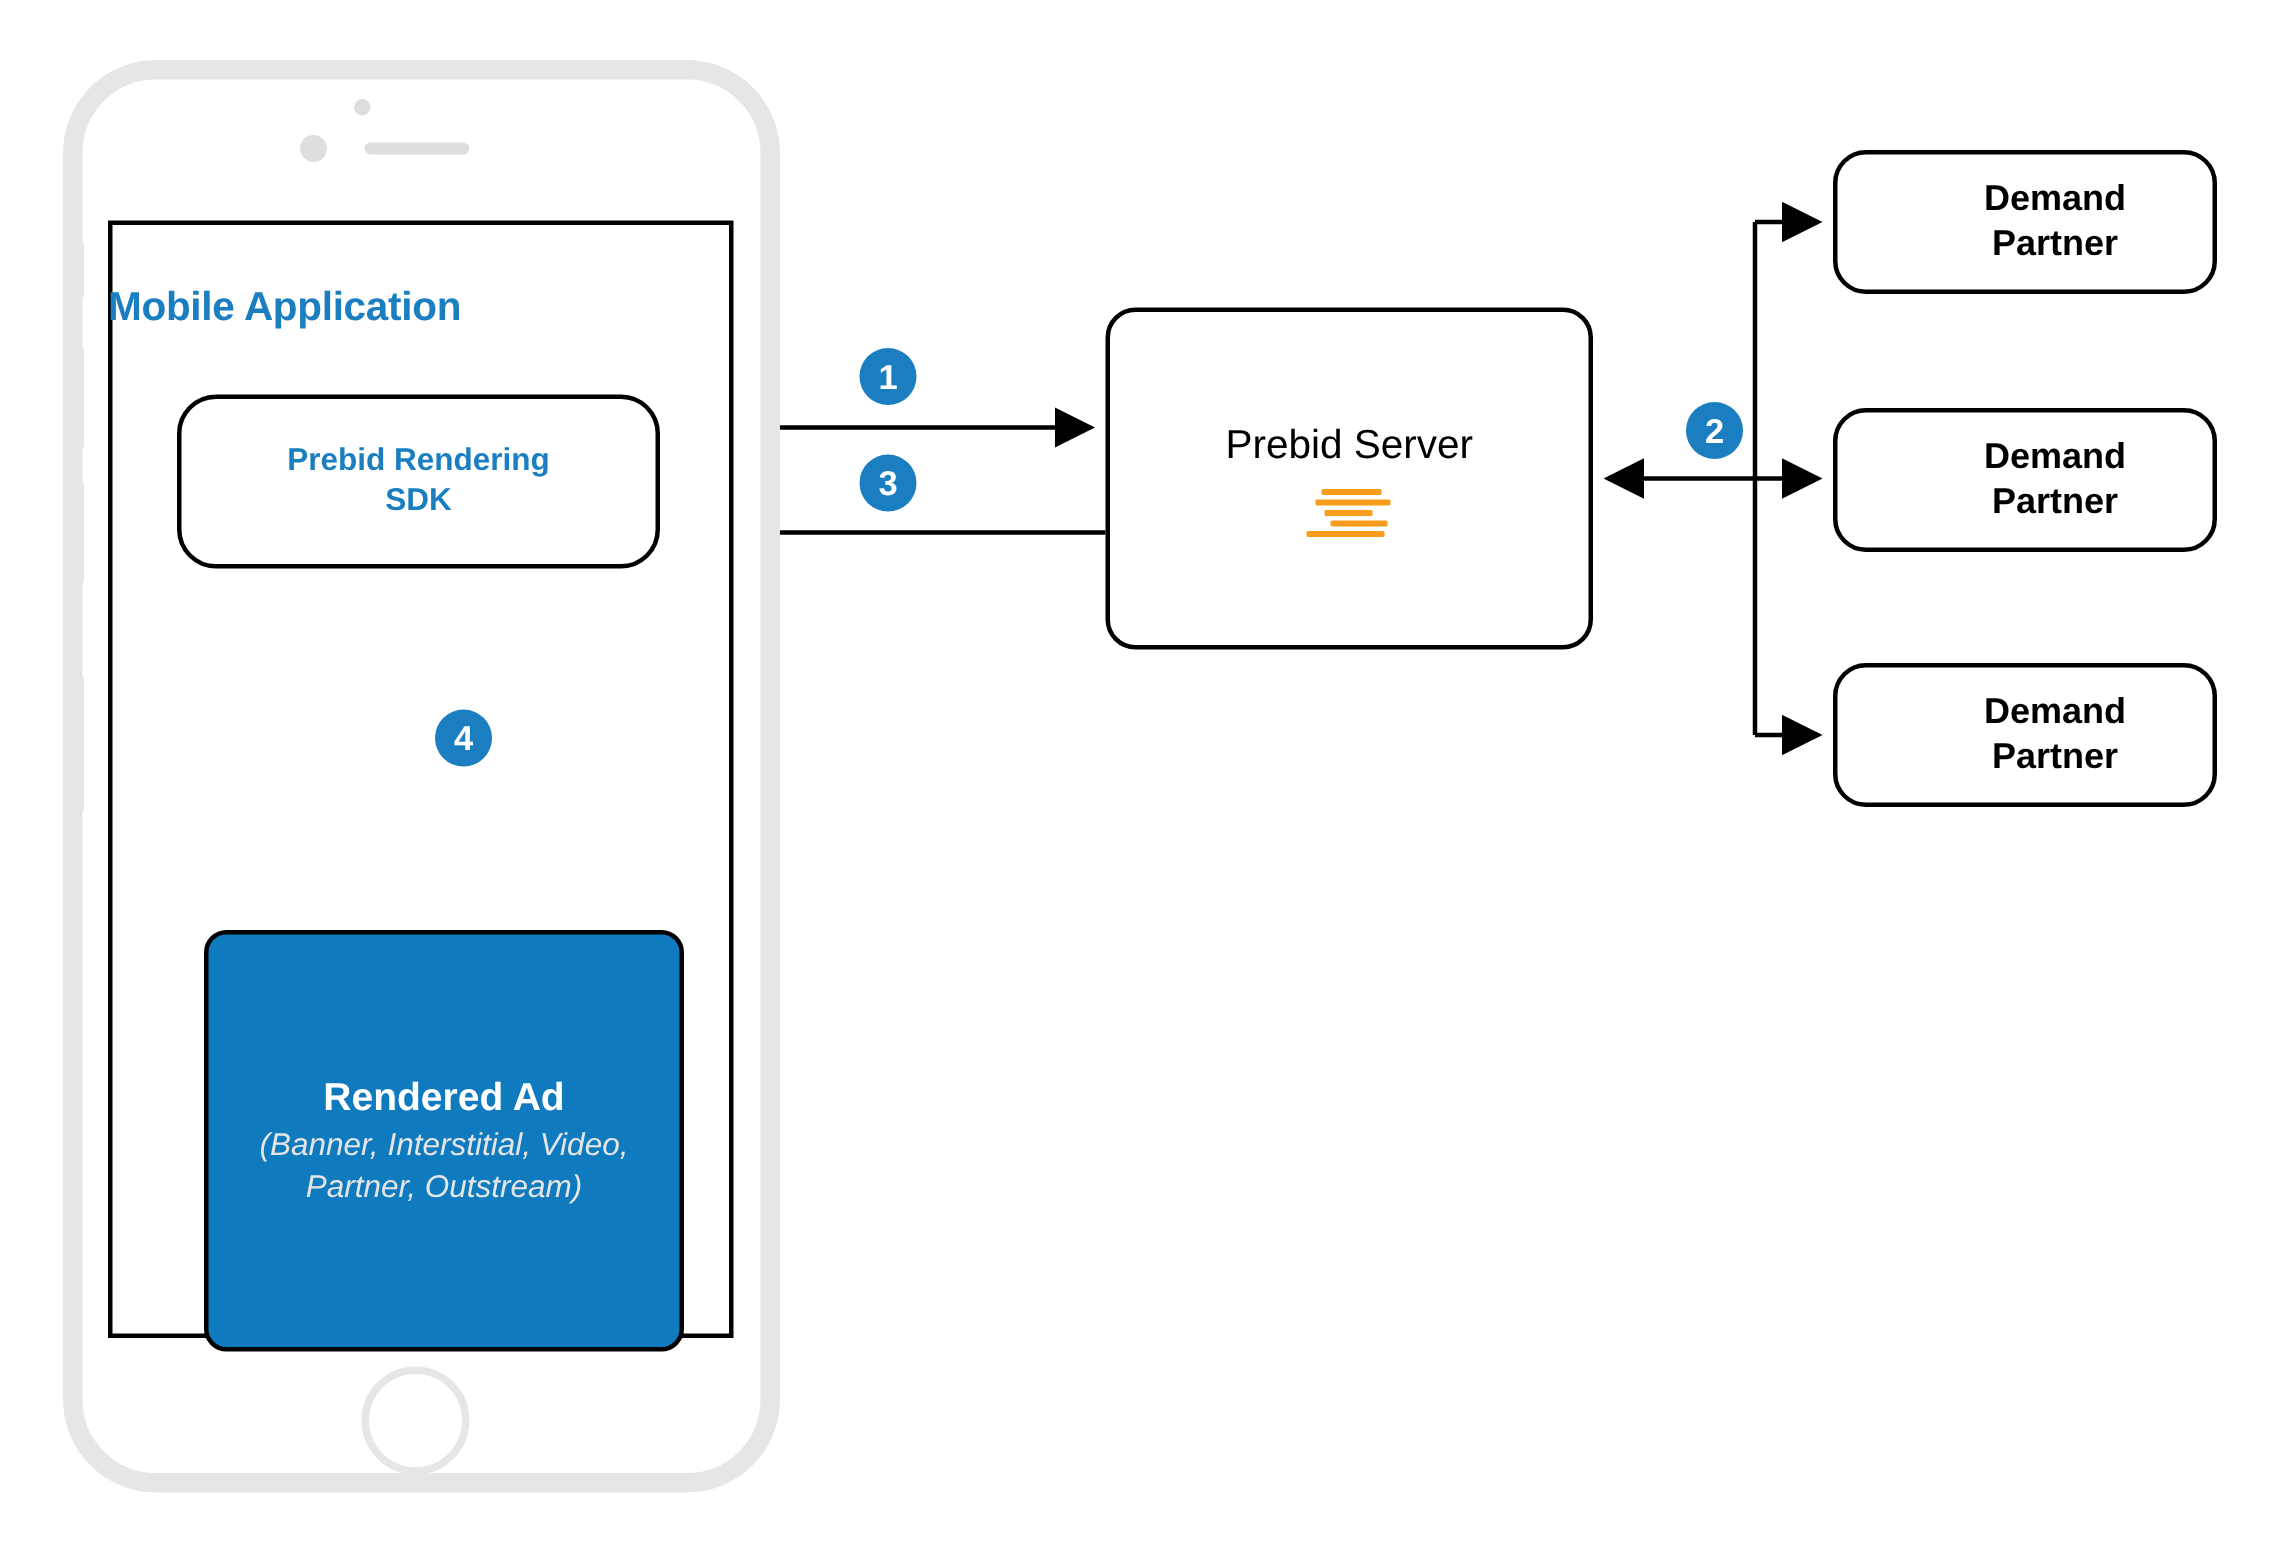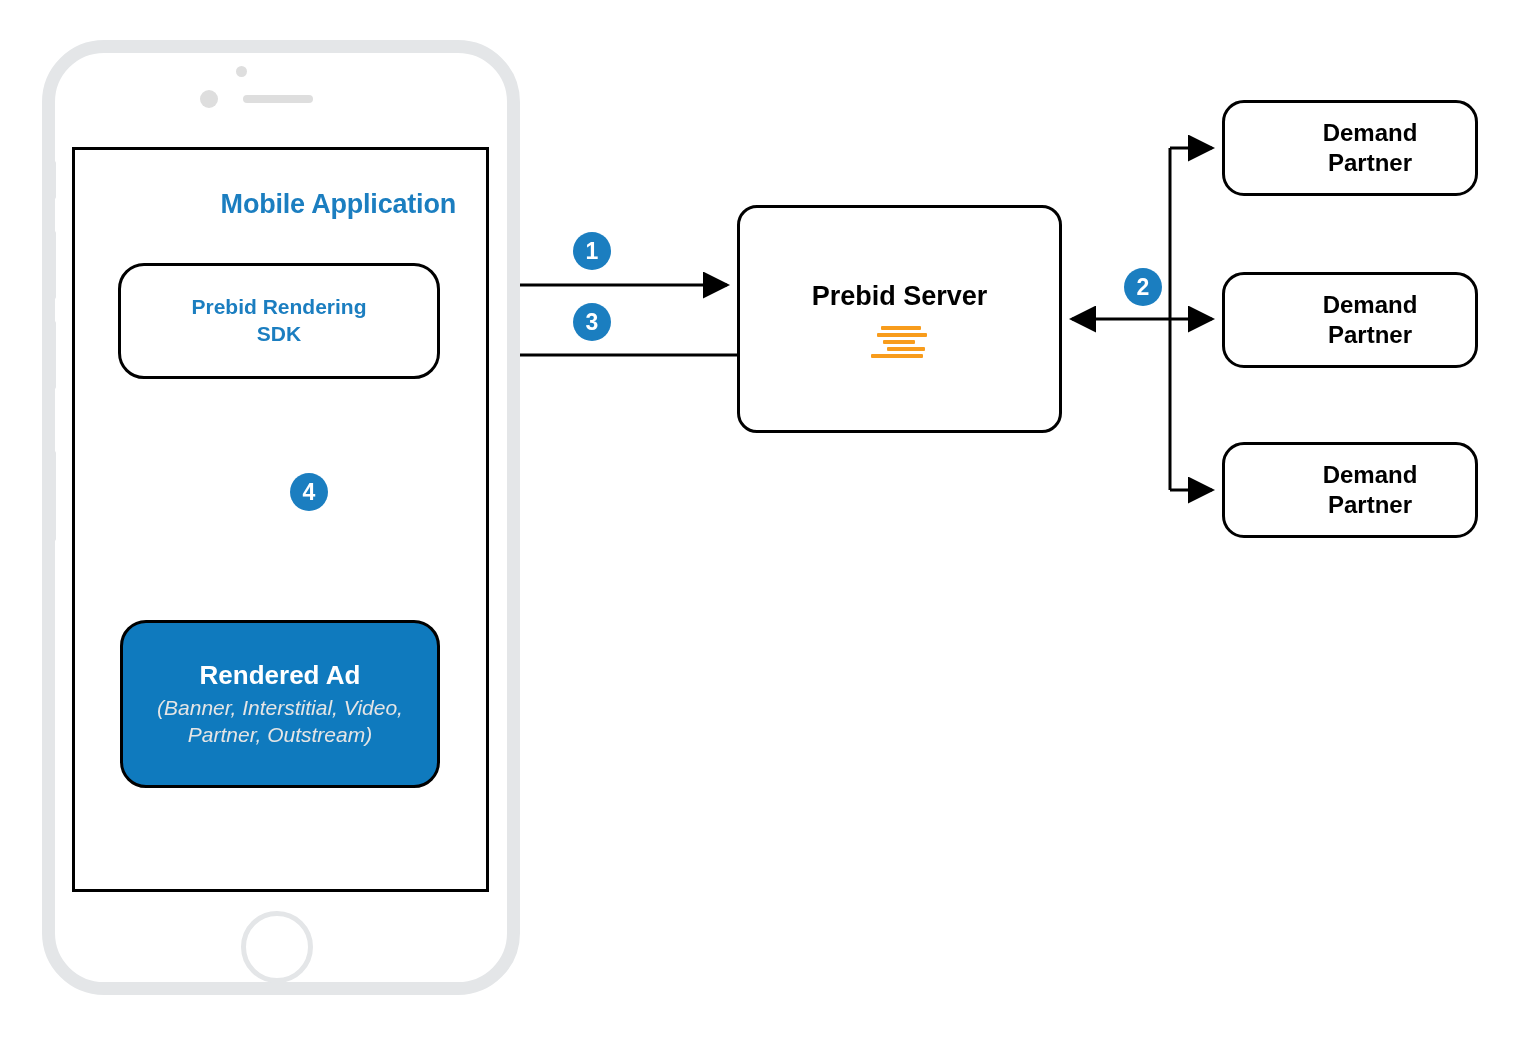--- a/index.html
+++ b/index.html
@@ -88,24 +88,24 @@
     left: 72px;
     top: 147px;
     width: 417px;
     height: 745px;
     border: 3px solid #000000;
     box-sizing: border-box;
     background: #ffffff;
   }
   .app-title {
     position: absolute;
-    left: 86px;
+    left: 72px;
     top: 189px;
     width: 370px;
-    text-align: right;
+    text-align: left;
     font-size: 27px;
     font-weight: bold;
     color: #1b7ec0;
     letter-spacing: -0.2px;
   }
 
   
   .node {
     position: absolute;
     box-sizing: border-box;
@@ -127,26 +127,26 @@
     border-radius: 26px;
   }
   .sdk-label {
     font-size: 21px;
     font-weight: bold;
     color: #1b7ec0;
     line-height: 1.28;
   }
 
   .ad-box {
-    left: 120px;
+    left: 136px;
     top: 620px;
     width: 320px;
-    height: 168px;
+    height: 281px;
     background: #0f7abe;
-    border-radius: 26px;
+    border-radius: 15px;
   }
   .ad-title {
     font-size: 26px;
     font-weight: bold;
     color: #ffffff;
     line-height: 1.2;
   }
   .ad-sub {
     font-size: 21px;
     font-style: italic;
@@ -158,21 +158,21 @@
 
   .server-box {
     left: 737px;
     top: 205px;
     width: 325px;
     height: 228px;
     border-radius: 20px;
   }
   .server-label {
     font-size: 27px;
-    font-weight: bold;
+    font-weight: normal;
     color: #000000;
     margin-bottom: 14px;
   }
   .prebid-logo {
     width: 62px;
     display: flex;
     flex-direction: column;
     align-items: flex-start;
     gap: 3px;
   }

